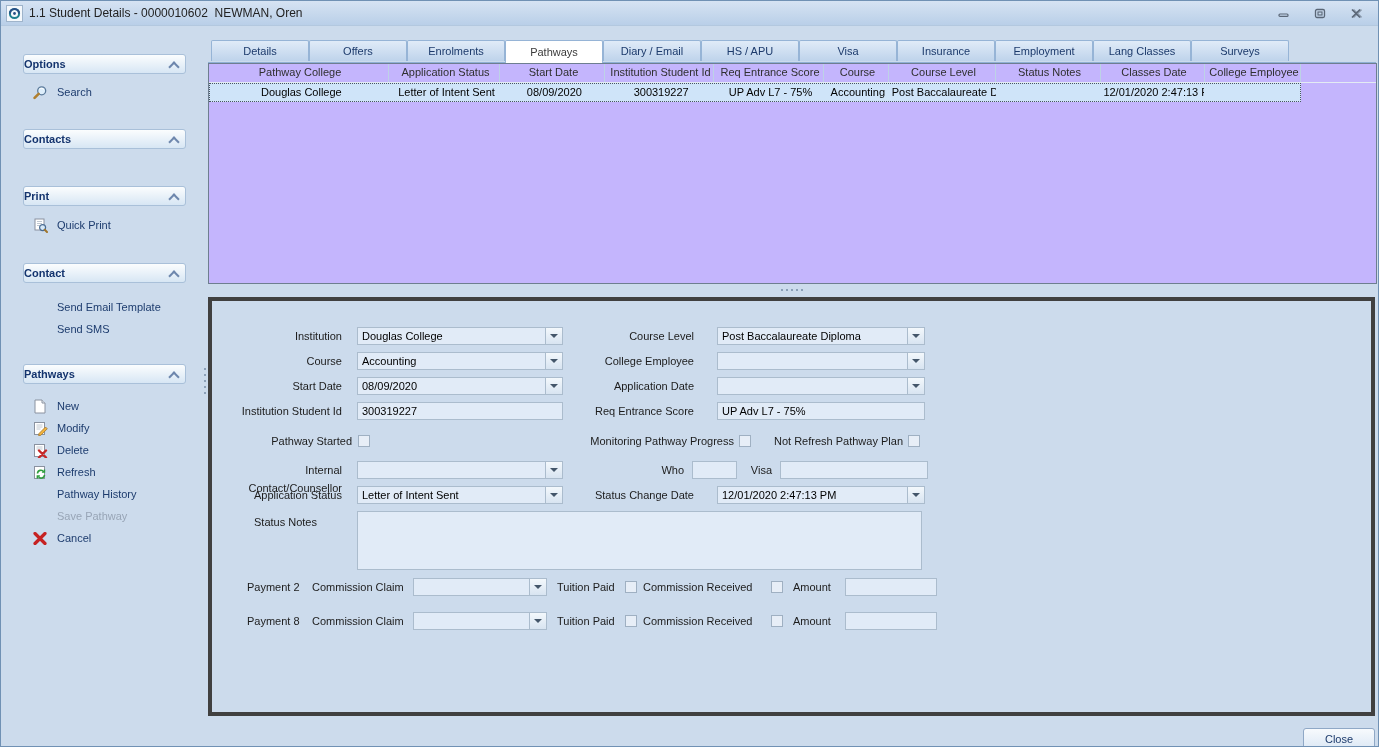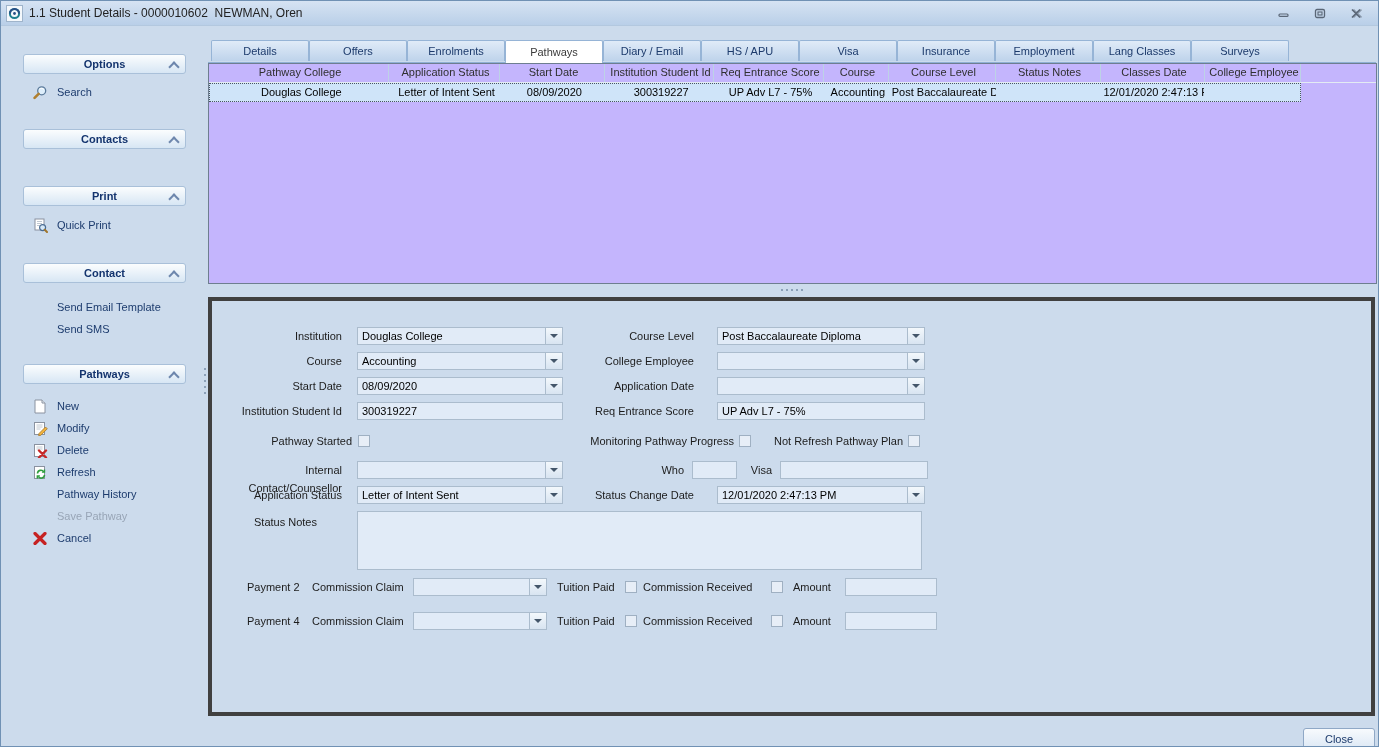--- a/index.html
+++ b/index.html
@@ -13,21 +13,21 @@
     background:linear-gradient(#d6e3f3,#b9cfe8);display:flex;align-items:center;
     border-bottom:1px solid #b3c8df;}
   .app-icon{width:17px;height:17px;margin-left:5px;background:#f4f8fc;border:1px solid #9fb4cb;
     display:flex;align-items:center;justify-content:center;box-sizing:border-box;}
   .title-text{margin-left:6px;font-size:12px;color:#222;white-space:pre;}
   .win-controls{position:absolute;right:14px;top:5px;display:flex;gap:20px;}
   .win-btn{width:16px;height:14px;display:flex;align-items:center;justify-content:center;cursor:default;}
   
   .section-header{position:absolute;left:22px;width:163px;height:20px;box-sizing:border-box;
     background:linear-gradient(#fbfdfe,#d7e6f4);border:1px solid #a9c0d9;border-radius:3px;
-    display:flex;align-items:center;justify-content:center;font-weight:bold;color:#14346e;}
+    display:flex;align-items:center;justify-content:flex-start;font-weight:bold;color:#14346e;}
   .chevron{position:absolute;right:7px;top:8px;width:6px;height:6px;border-left:2px solid #6e87ad;
     border-top:2px solid #6e87ad;transform:rotate(45deg);}
   .side-item{position:absolute;left:31px;height:18px;display:flex;align-items:center;color:#1d3c6e;}
   .sicon{width:16px;height:16px;margin-right:9px;display:inline-flex;align-items:center;justify-content:center;}
   .side-item.disabled{color:#98a5b6;}
   
   .tabstrip{position:absolute;left:207px;top:39px;width:1168px;height:23px;box-sizing:border-box;
     border-bottom:1px solid #8fb0d4;}
   .tabs{position:absolute;left:3px;bottom:0;display:flex;}
   .tab{width:98px;height:21px;line-height:21px;text-align:center;box-sizing:border-box;
@@ -380,21 +380,21 @@
           <span class="arrow-down"></span>
         </span>
     </div>
     <div class="flabel" style="left:345px;top:277px">Tuition Paid</div>
     <div class="cb" style="left:413px;top:280px"></div>
     <div class="flabel" style="left:431px;top:277px">Commission Received</div>
     <div class="cb" style="left:559px;top:280px"></div>
     <div class="flabel" style="left:581px;top:277px">Amount</div>
     <div class="field" style="left:633px;top:277px;width:92px"></div>
 
-    <div class="flabel" style="left:35px;top:311px">Payment 4</div>
+    <div class="flabel" style="left:35px;top:311px">Payment 8</div>
     <div class="flabel" style="left:100px;top:311px">Commission Claim</div>
     <div class="combo" style="left:201px;top:311px;width:134px">
       <span class="cval"></span>
       <span class="cbtn">
           <span class="arrow-down"></span>
         </span>
     </div>
     <div class="flabel" style="left:345px;top:311px">Tuition Paid</div>
     <div class="cb" style="left:413px;top:314px"></div>
     <div class="flabel" style="left:431px;top:311px">Commission Received</div>

